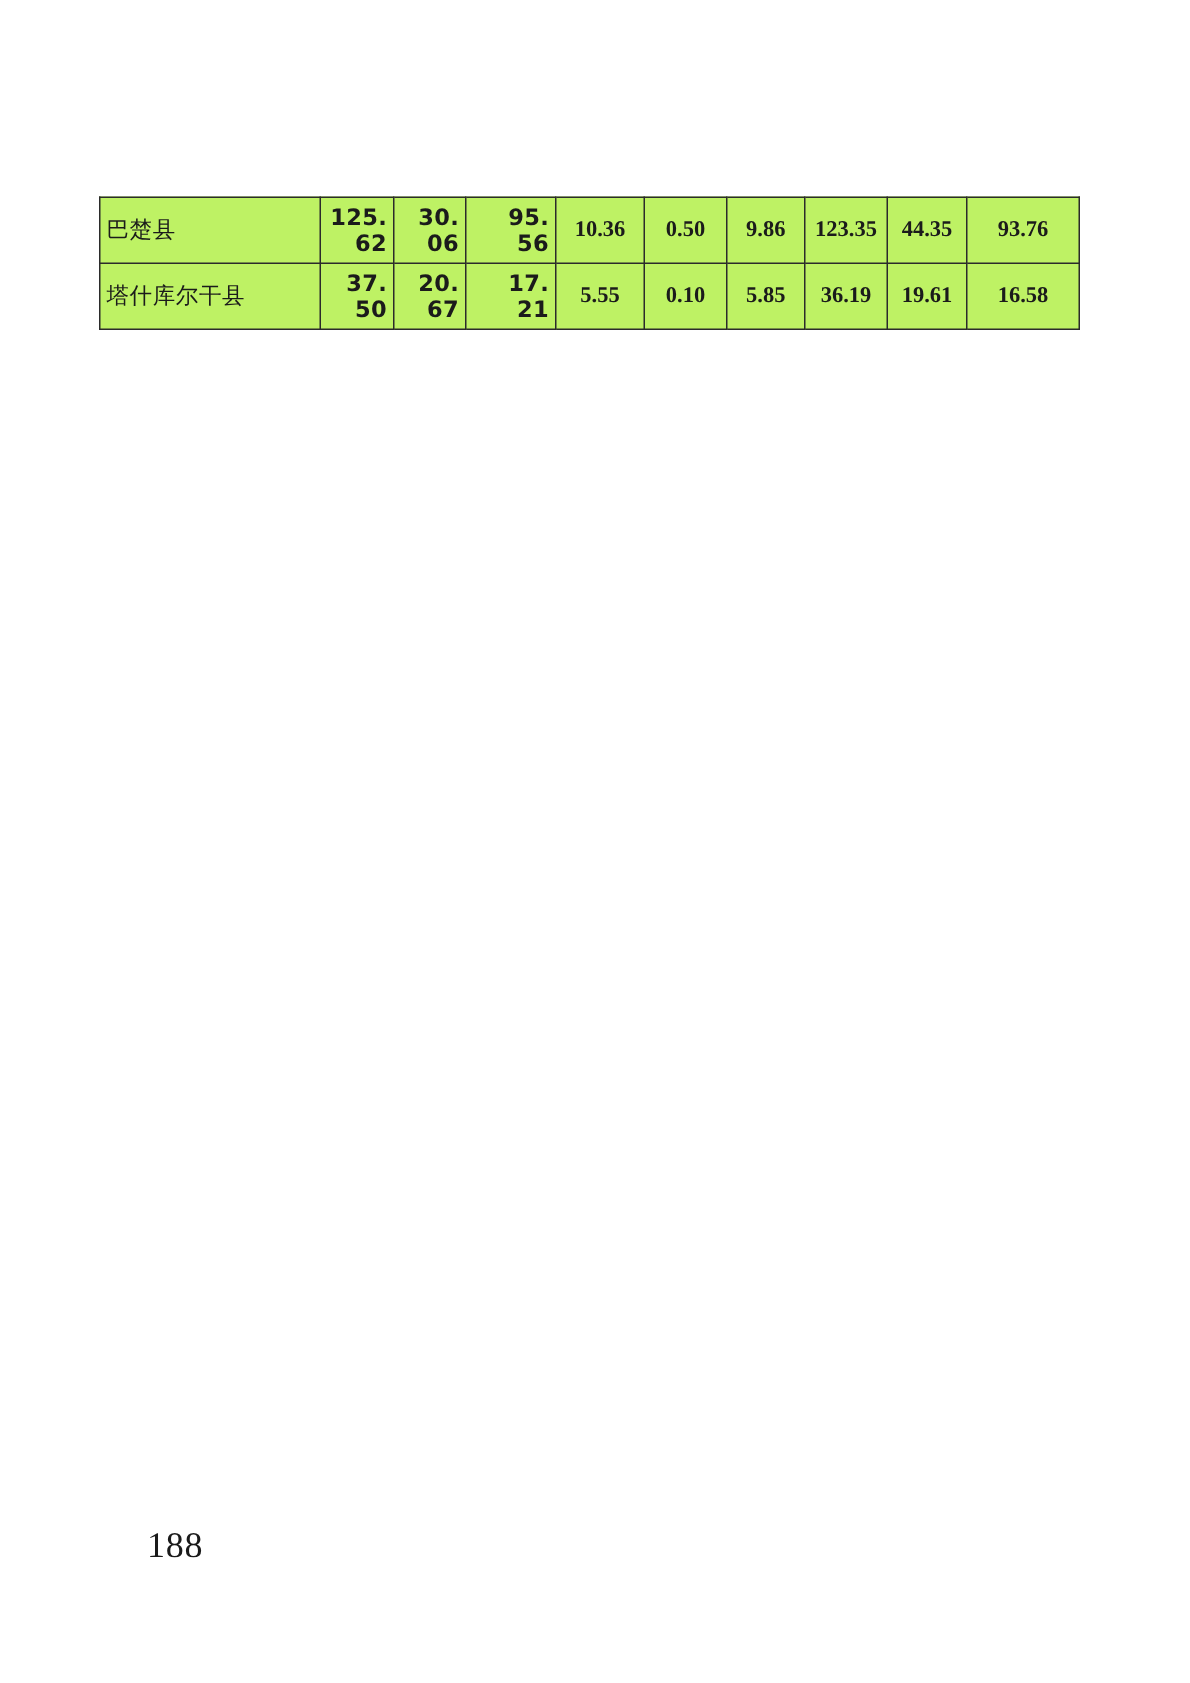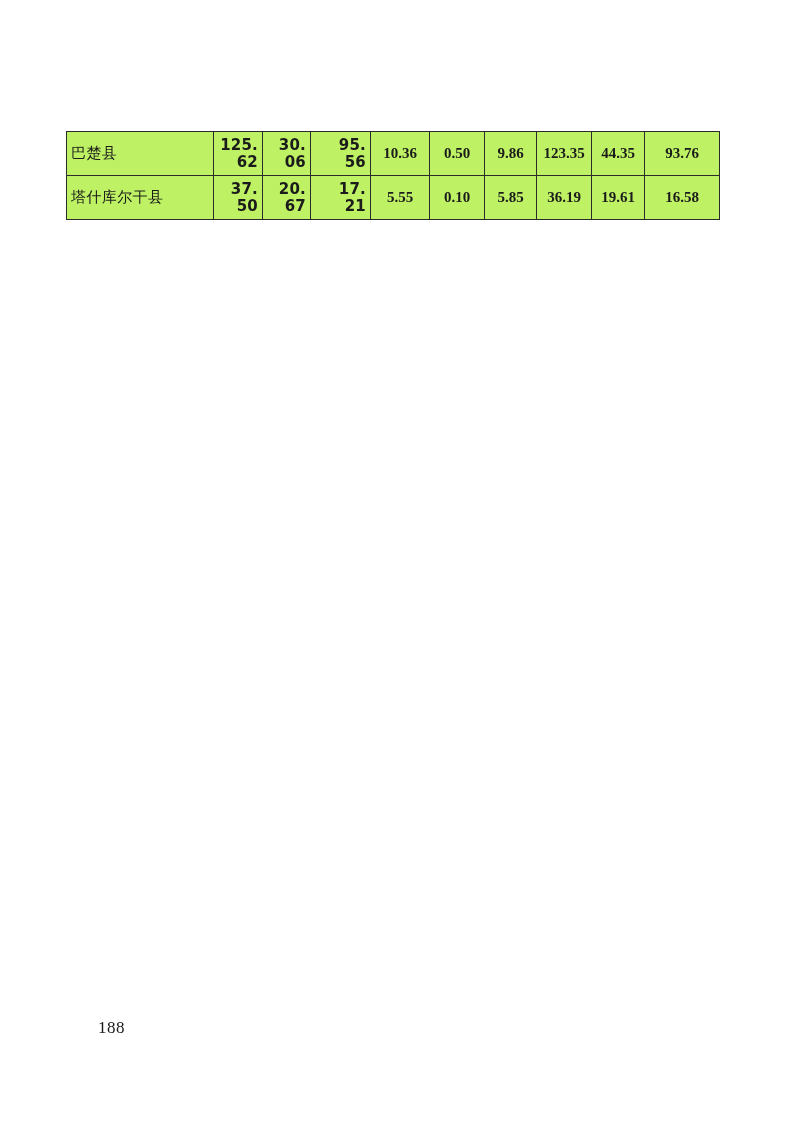--- a/index.html
+++ b/index.html
@@ -84,21 +84,21 @@
   col.c7 { width: 55px; }
   col.c8 { width: 53px; }
   col.c9 { width: 75px; }
 
   
   .page-number {
     position: absolute;
     left: 98px;
     top: 1018px;
     font-family: "Liberation Serif", "DejaVu Serif", serif;
-    font-size: 17px;
+    font-size: 24px;
     color: #1a1a1a;
     letter-spacing: 0.5px;
   }
 </style>
 </head>
 <body>
 
 <div class="page">
 
   <div class="table-wrap">

